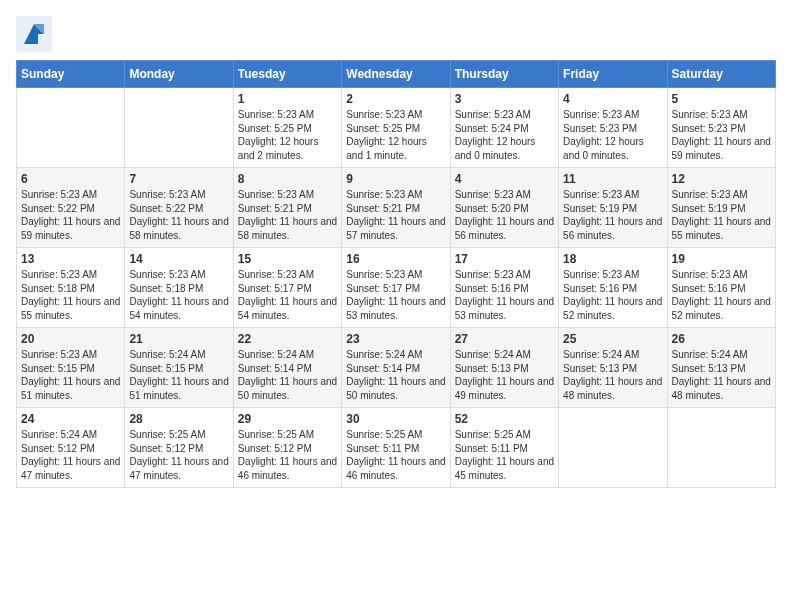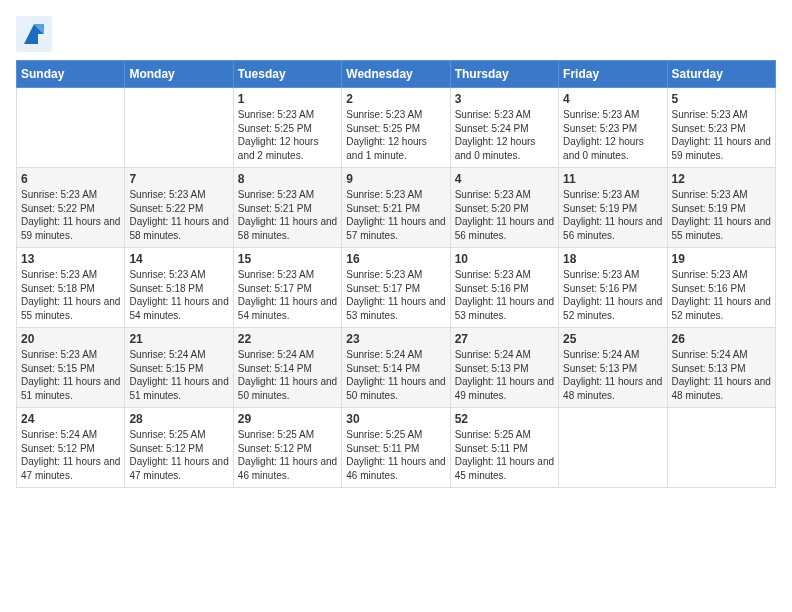--- a/index.html
+++ b/index.html
@@ -206,21 +206,21 @@
 Sunset: 5:17 PM
 Daylight: 11 hours and 54 minutes.</div>
         </td>
         <td>
           <span class="day-num">16</span>
           <div class="cell-text" style="white-space: pre-line;">Sunrise: 5:23 AM
 Sunset: 5:17 PM
 Daylight: 11 hours and 53 minutes.</div>
         </td>
         <td>
-          <span class="day-num">10</span>
+          <span class="day-num">17</span>
           <div class="cell-text" style="white-space: pre-line;">Sunrise: 5:23 AM
 Sunset: 5:16 PM
 Daylight: 11 hours and 53 minutes.</div>
         </td>
         <td>
           <span class="day-num">18</span>
           <div class="cell-text" style="white-space: pre-line;">Sunrise: 5:23 AM
 Sunset: 5:16 PM
 Daylight: 11 hours and 52 minutes.</div>
         </td>

